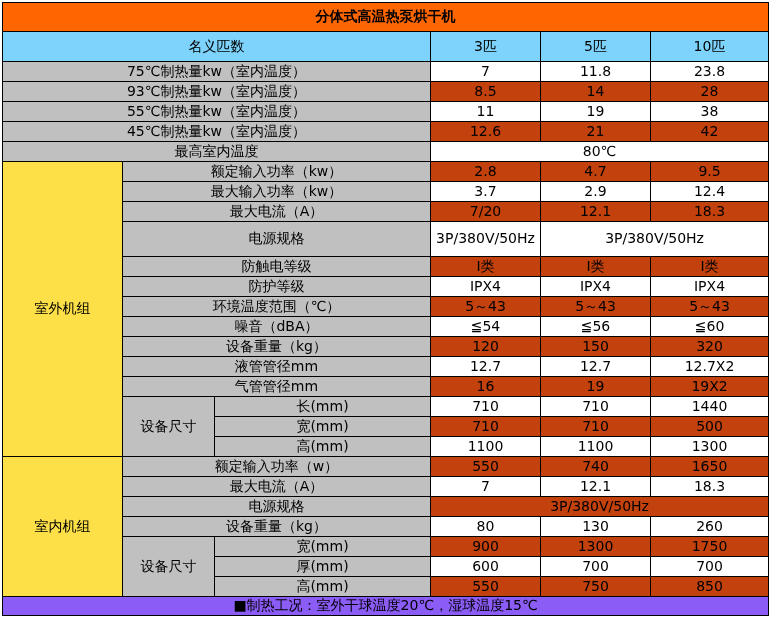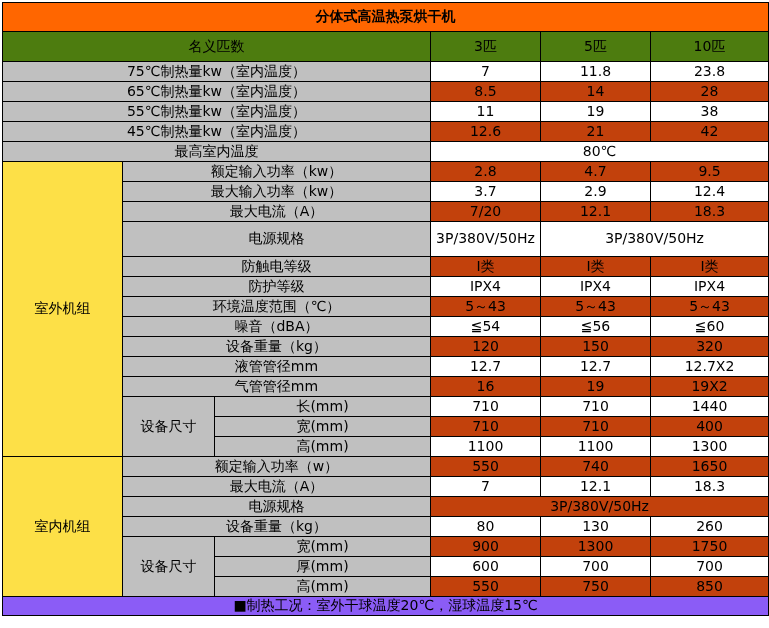--- a/index.html
+++ b/index.html
@@ -37,21 +37,21 @@
   tr.titleR { height: 29px; }
   tr.headR  { height: 30px; }
   tr.footR  { height: 17px; }
 
   td.title {
     background: #FF6600;
     font-weight: bold;
     font-size: 16px;
   }
   td.hdr {
-    background: #4d7c0f;
+    background: #7dd3fc;
     font-size: 15px;
   }
   td.lbl  { background: #C0C0C0; }
   td.grp  { background: #fde047; font-size: 15px; }
   td.val  { font-size: 15px; }
   td.w    { background: #FFFFFF; }
   td.c    { background: #c2410c; }
   td.footer {
     background: #8b5cf6;
     text-align: left;
@@ -85,21 +85,21 @@
     <td class="hdr">10匹</td>
   </tr>
 
   <tr class="std">
     <td class="lbl" colspan="3">75℃制热量kw（室内温度）</td>
     <td class="val w">7</td>
     <td class="val w">11.8</td>
     <td class="val w">23.8</td>
   </tr>
   <tr class="std">
-    <td class="lbl" colspan="3">65℃制热量kw（室内温度）</td>
+    <td class="lbl" colspan="3">93℃制热量kw（室内温度）</td>
     <td class="val c">8.5</td>
     <td class="val c">14</td>
     <td class="val c">28</td>
   </tr>
   <tr class="std">
     <td class="lbl" colspan="3">55℃制热量kw（室内温度）</td>
     <td class="val w">11</td>
     <td class="val w">19</td>
     <td class="val w">38</td>
   </tr>
@@ -184,21 +184,21 @@
     <td class="lbl" rowspan="3">设备尺寸</td>
     <td class="lbl">长(mm)</td>
     <td class="val w">710</td>
     <td class="val w">710</td>
     <td class="val w">1440</td>
   </tr>
   <tr class="std">
     <td class="lbl">宽(mm)</td>
     <td class="val c">710</td>
     <td class="val c">710</td>
-    <td class="val c">400</td>
+    <td class="val c">500</td>
   </tr>
   <tr class="std">
     <td class="lbl">高(mm)</td>
     <td class="val w">1100</td>
     <td class="val w">1100</td>
     <td class="val w">1300</td>
   </tr>
 
   <tr class="std">
     <td class="grp" rowspan="7">室内机组</td>

